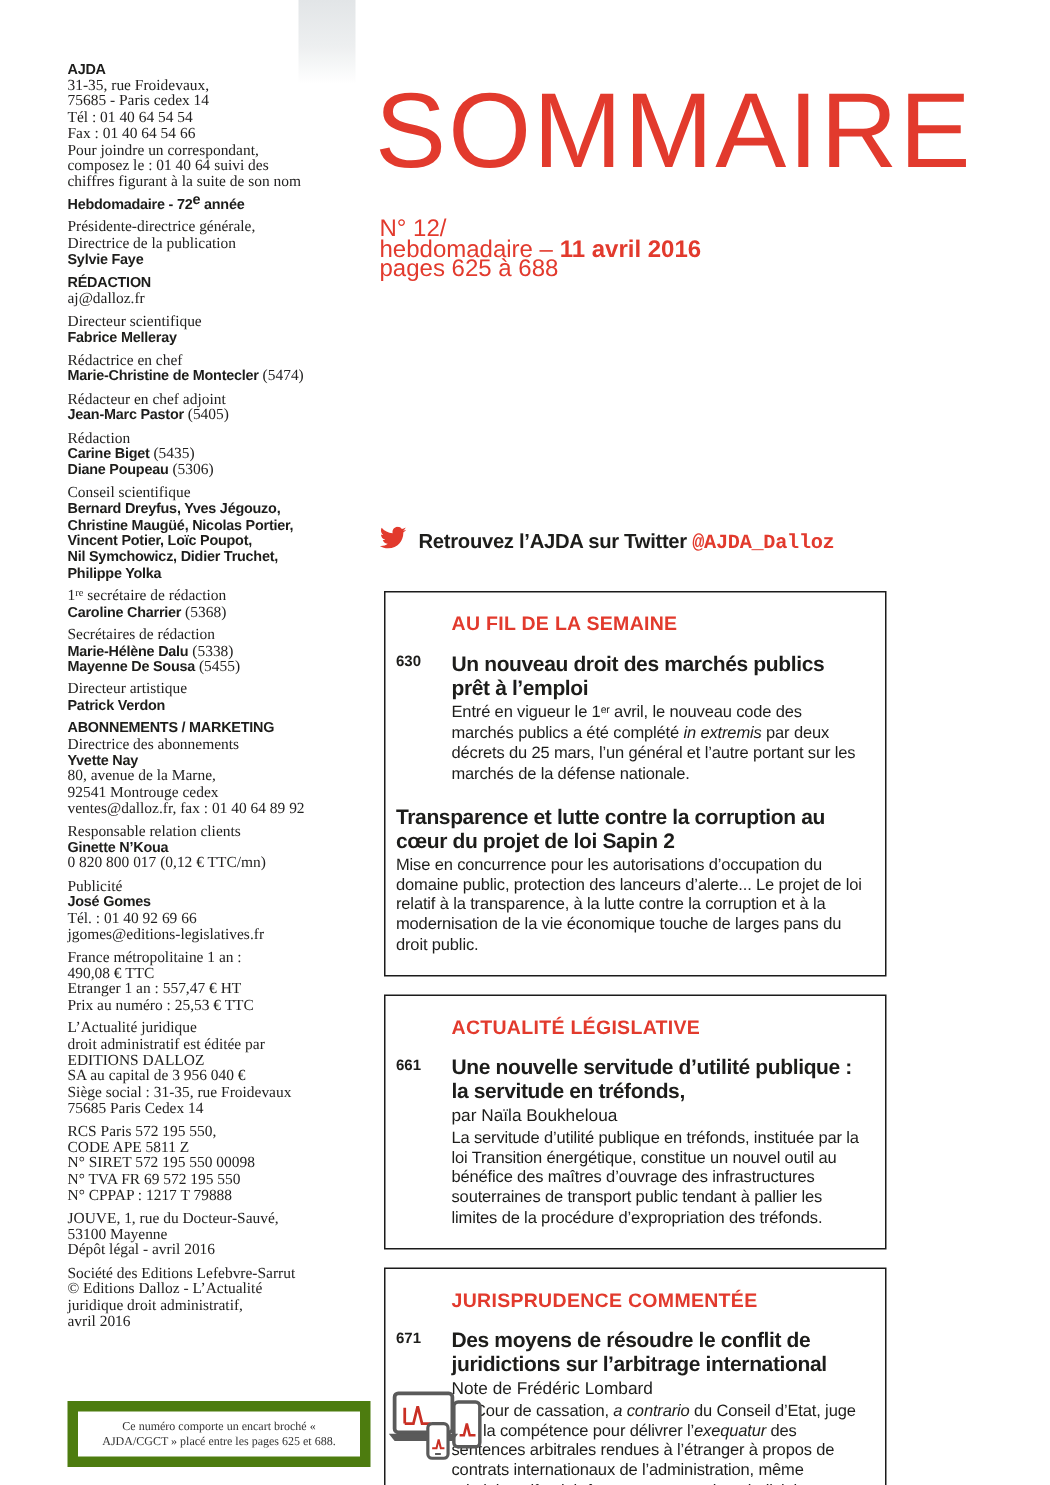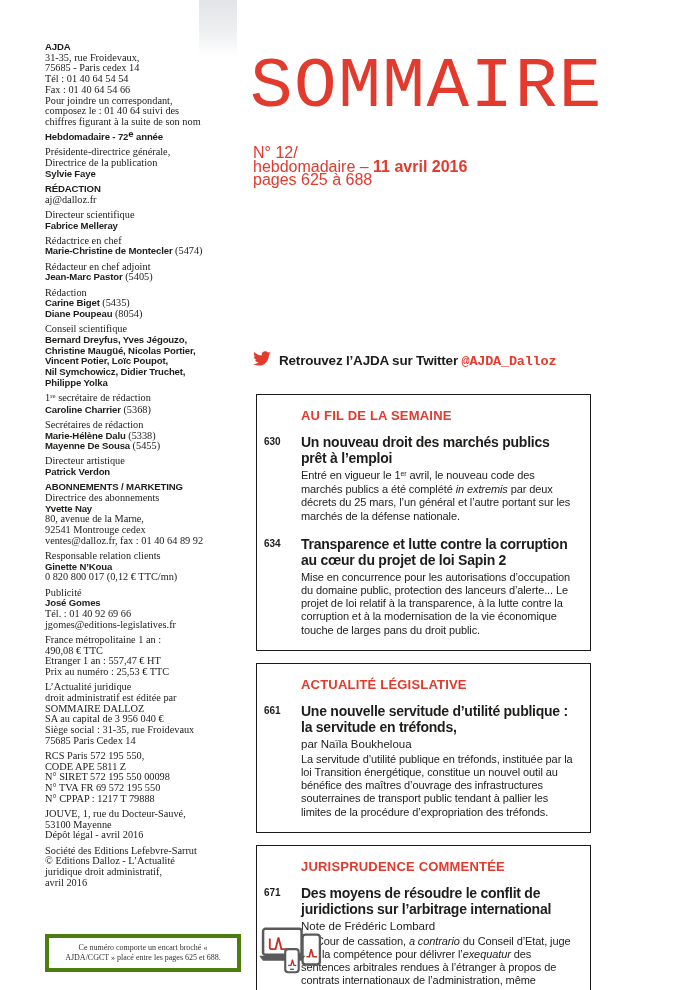--- a/index.html
+++ b/index.html
@@ -13,26 +13,26 @@
   
   .masthead{position:absolute;left:45px;top:42px;width:198px;}
   .mh-block{margin-bottom:4.5px;}
   .mh-line{font-family:"Liberation Serif",serif;font-size:10.3px;line-height:10.7px;
            color:#222120;white-space:nowrap;}
   .mh-line .sb{font-family:"Liberation Sans",sans-serif;font-weight:bold;font-size:9.6px;
                letter-spacing:-0.15px;color:#1d1d1b;}
   .sup{font-size:7px;position:relative;top:-3px;}
   .it{font-style:italic;}
 
-  .insert-box{position:absolute;left:45px;top:934px;width:174px;border:4px solid #4d7c0f;
+  .insert-box{position:absolute;left:45px;top:934px;width:174px;border:7px solid #4d7c0f;
     padding:5px 7px;text-align:center;font-family:"Liberation Serif",serif;
     font-size:8px;line-height:10px;color:#333;}
 
   
-  .sommaire{position:absolute;left:250px;top:52px;font-family:Liberation Mono, monospace;
+  .sommaire{position:absolute;left:250px;top:52px;font-family:Liberation Sans, sans-serif;
     font-weight:400;font-size:71px;line-height:1;color:#e23a2d;letter-spacing:1.5px;}
   .issue{position:absolute;left:253px;top:146px;color:#e23a2d;
     font-size:16px;line-height:13.5px;font-weight:400;}
   .issue .bold{font-weight:bold;}
 
   .twitter{position:absolute;left:252px;top:351px;display:flex;align-items:center;gap:8px;}
   .twitter .txt{font-weight:bold;font-size:13.5px;letter-spacing:-0.2px;color:#1d1d1b;}
   .twitter .handle{color:#e23a2d;font-family:Liberation Mono, monospace;}
 
   
@@ -92,21 +92,21 @@
       <div class="mh-line"><span>Rédactrice en chef</span></div>
       <div class="mh-line"><span class="sb">Marie-Christine de Montecler</span><span> (5474)</span></div>
     </div>
     <div class="mh-block">
       <div class="mh-line"><span>Rédacteur en chef adjoint</span></div>
       <div class="mh-line"><span class="sb">Jean-Marc Pastor</span><span> (5405)</span></div>
     </div>
     <div class="mh-block">
       <div class="mh-line"><span>Rédaction</span></div>
       <div class="mh-line"><span class="sb">Carine Biget</span><span> (5435)</span></div>
-      <div class="mh-line"><span class="sb">Diane Poupeau</span><span> (8054)</span></div>
+      <div class="mh-line"><span class="sb">Diane Poupeau</span><span> (5306)</span></div>
     </div>
     <div class="mh-block">
       <div class="mh-line"><span>Conseil scientifique</span></div>
       <div class="mh-line"><span class="sb">Bernard Dreyfus, Yves Jégouzo,</span></div>
       <div class="mh-line"><span class="sb">Christine Maugüé, Nicolas Portier,</span></div>
       <div class="mh-line"><span class="sb">Vincent Potier, Loïc Poupot,</span></div>
       <div class="mh-line"><span class="sb">Nil Symchowicz, Didier Truchet,</span></div>
       <div class="mh-line"><span class="sb">Philippe Yolka</span></div>
     </div>
     <div class="mh-block">
@@ -143,21 +143,21 @@
     </div>
     <div class="mh-block">
       <div class="mh-line"><span>France métropolitaine 1 an :</span></div>
       <div class="mh-line"><span>490,08 € TTC</span></div>
       <div class="mh-line"><span>Etranger 1 an : 557,47 € HT</span></div>
       <div class="mh-line"><span>Prix au numéro : 25,53 € TTC</span></div>
     </div>
     <div class="mh-block">
       <div class="mh-line"><span>L’Actualité juridique</span></div>
       <div class="mh-line"><span>droit administratif est éditée par</span></div>
-      <div class="mh-line"><span>SOMMAIRE DALLOZ</span></div>
+      <div class="mh-line"><span>EDITIONS DALLOZ</span></div>
       <div class="mh-line"><span>SA au capital de 3 956 040 €</span></div>
       <div class="mh-line"><span>Siège social : 31-35, rue Froidevaux</span></div>
       <div class="mh-line"><span>75685 Paris Cedex 14</span></div>
     </div>
     <div class="mh-block">
       <div class="mh-line"><span>RCS Paris 572 195 550,</span></div>
       <div class="mh-line"><span>CODE APE 5811 Z</span></div>
       <div class="mh-line"><span>N° SIRET 572 195 550 00098</span></div>
       <div class="mh-line"><span>N° TVA FR 69 572 195 550</span></div>
       <div class="mh-line"><span>N° CPPAP : 1217 T 79888</span></div>
@@ -199,21 +199,20 @@
     <div class="toc-box">
       <div class="sec-title">AU FIL DE LA SEMAINE</div>
       <div class="entry">
         <div class="num">630</div>
         <div class="body">
           <div class="title">Un nouveau droit des marchés publics prêt à l’emploi</div>
           <p class="summary"><span>Entré en vigueur le 1</span><span class="sup">er</span><span> avril, le nouveau code des marchés publics a été complété </span><span class="it">in extremis</span><span> par deux décrets du 25 mars, l’un général et l’autre portant sur les marchés de la défense nationale.</span></p>
         </div>
       </div>
       <div class="entry">
-        <div class="num">634</div>
         <div class="body">
           <div class="title">Transparence et lutte contre la corruption au cœur du projet de loi Sapin 2</div>
           <p class="summary"><span>Mise en concurrence pour les autorisations d’occupation du domaine public, protection des lanceurs d’alerte... Le projet de loi relatif à la transparence, à la lutte contre la corruption et à la modernisation de la vie économique touche de larges pans du droit public.</span></p>
         </div>
       </div>
     </div>
     <div class="toc-box">
       <div class="sec-title">ACTUALITÉ LÉGISLATIVE</div>
       <div class="entry">
         <div class="num">661</div>

